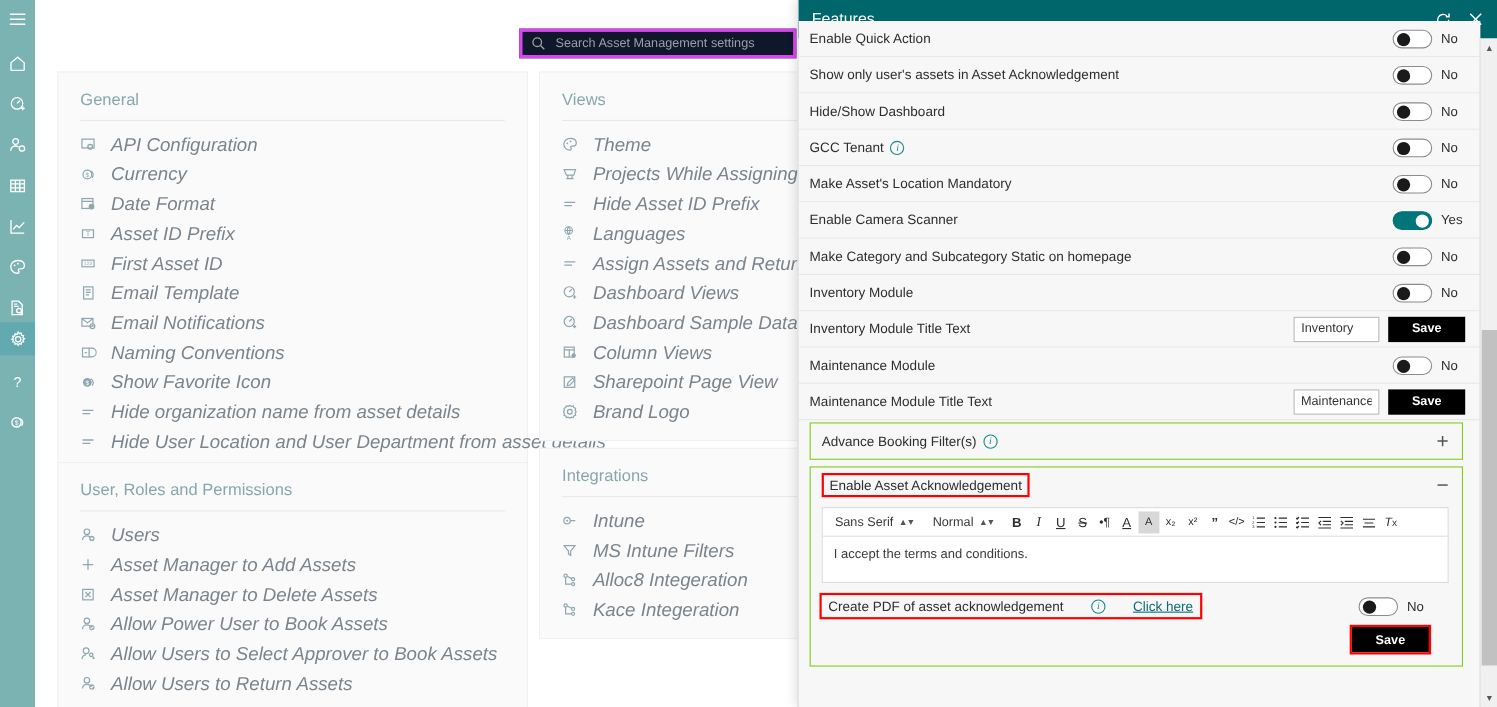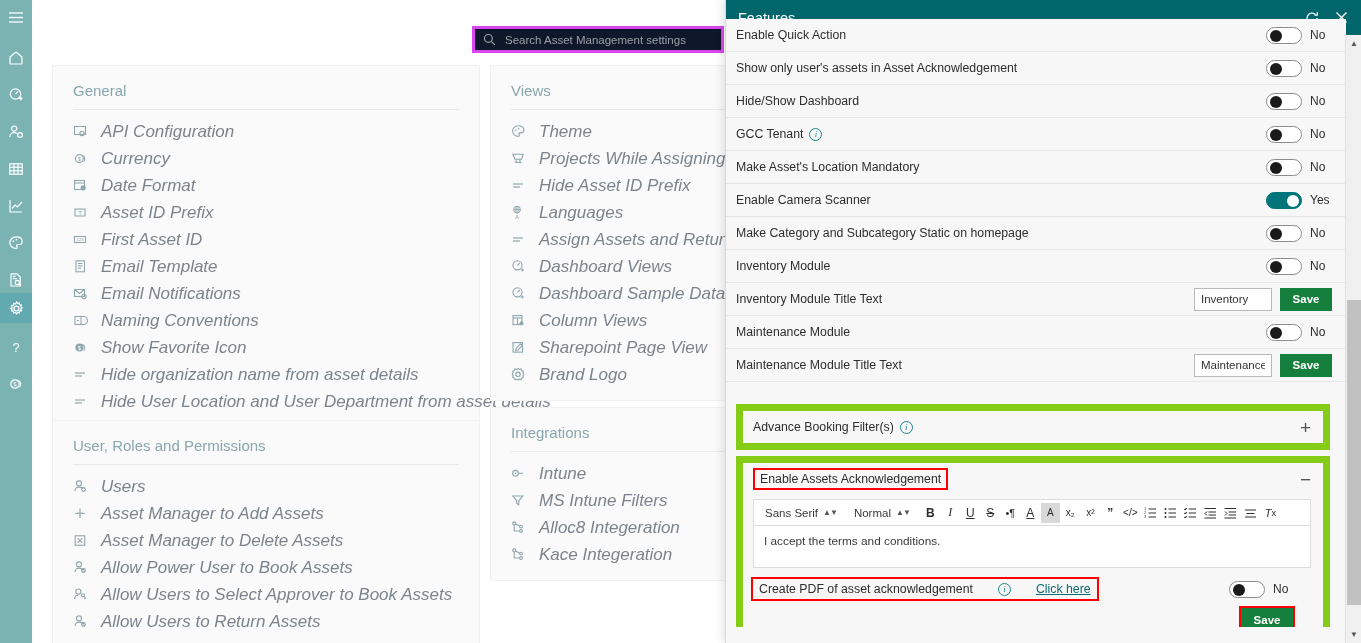--- a/index.html
+++ b/index.html
@@ -124,29 +124,29 @@
   .toggle.on .knob { left: auto; right: 2.5px; background: #ffffff; }
   .tog-txt { font-size: 12px; color: #2e2e2e; min-width: 22px; }
 
   .txtbox {
     width: 78px; height: 23px;
     border: 1px solid #b9b9b9; background: #fff;
     font-size: 11.5px; color: #333; padding: 0 6px;
     font-family: "Liberation Sans", sans-serif;
   }
   .save-btn {
-    background: #15803d; color: #fff; border: none;
+    background: #000000; color: #fff; border: none;
     font-size: 11.5px; font-weight: bold;
-    width: 52px; height: 23px; margin-left: 8px; margin-right: 14px;
+    width: 70px; height: 23px; margin-left: 8px; margin-right: 14px;
     cursor: pointer; font-family: "Liberation Sans", sans-serif;
   }
 
   .accordion {
-    margin: 22px 16px 0 10px;
-    border: 7px solid #84cc16; background: #f7f7f7;
+    margin: 2px 16px 0 10px;
+    border: 1px solid #84cc16; background: #f7f7f7;
   }
   .acc-head {
     display: flex; align-items: center;
     height: 32px; padding: 0 12px 0 10px;
     font-size: 12.3px; color: #2e2e2e; cursor: pointer;
   }
   .acc-head .acc-lbl { flex: 1; display:flex; align-items:center; gap:6px; }
   .acc-sign { font-size: 19px; color: #555; line-height: 1; }
 
   .hl-red { outline: 2px solid #ff0000; outline-offset: 0px; }
@@ -765,21 +765,21 @@
             <span>Advance Booking Filter(s)</span>
             <span class="info-i">i</span>
           </span>
           <span class="acc-sign">+</span>
         </div>
       </div>
 
       <div class="accordion" style="margin-top:6px;">
         <div class="acc-head">
           <span class="acc-lbl">
-            <span class="hl-inline">Enable Assets Acknowledgement</span>
+            <span class="hl-inline">Enable Asset Acknowledgement</span>
           </span>
           <span class="acc-sign">−</span>
         </div>
 
         <div class="editor-box">
           <div class="ed-toolbar">
             <span class="ed-sel">
               <span>Sans Serif</span>
               <span class="caret">▲▼</span>
             </span>

